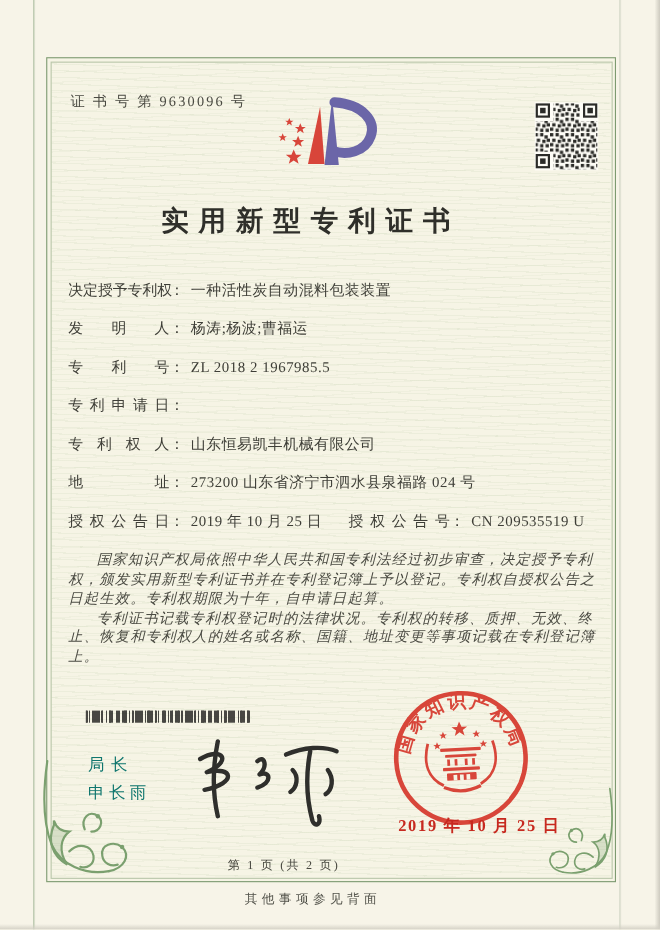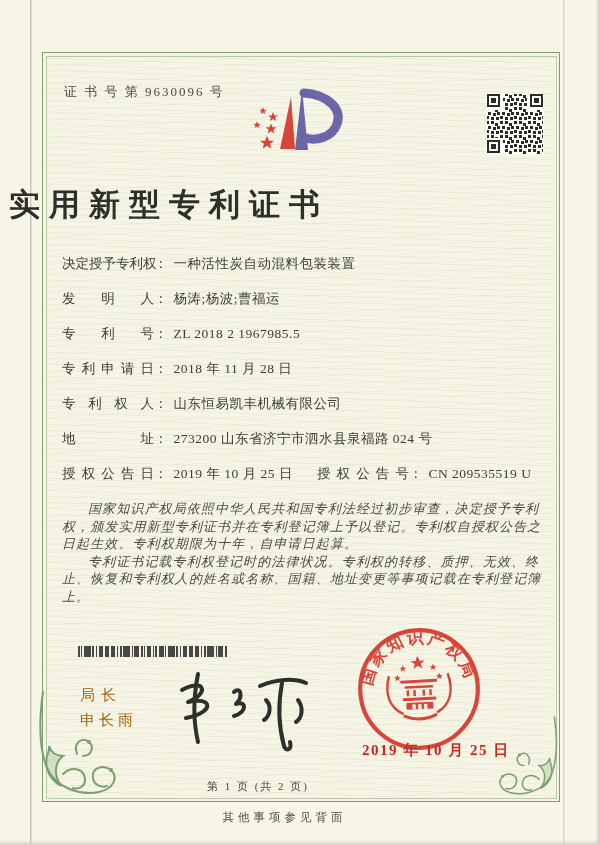--- a/index.html
+++ b/index.html
@@ -22,36 +22,36 @@
   .frame{position:absolute;left:42px;top:52px;width:516px;height:748px;
     border:1.5px solid #7d9a70;background:#f6f4e5;}
   .frame::after{content:"";position:absolute;inset:2.5px;border:1px solid rgba(125,154,112,.5);pointer-events:none;}
   .frame::before{content:"";position:absolute;inset:4px;pointer-events:none;
     background:
       repeating-linear-gradient(2deg, rgba(150,178,130,.10) 0 1px, rgba(0,0,0,0) 1px 6px),
       repeating-linear-gradient(-3deg, rgba(150,178,130,.07) 0 1px, rgba(0,0,0,0) 1px 9px);}
   .cert-no{position:absolute;left:64px;top:83px;font-size:13px;letter-spacing:2px;color:#4a4a42;}
   .logo{position:absolute;left:250px;top:84px;width:104px;height:82px;}
   .qr{position:absolute;left:486px;top:93px;width:58px;height:62px;}
-  .title{position:absolute;left:0;top:184px;width:556px;text-align:left;
-    font-size:31px;font-weight:bold;letter-spacing:9px;text-indent:9px;color:#2f2f2a;}
+  .title{position:absolute;left:0;top:184px;width:556px;text-align:center;
+    font-size:25px;font-weight:bold;letter-spacing:9px;text-indent:9px;color:#2f2f2a;}
   .fields{position:absolute;left:62px;top:255px;width:486px;font-size:13.5px;color:#3e3e37;}
   .field-row{display:flex;line-height:18px;margin-bottom:17px;white-space:nowrap;}
   .flabel{display:inline-block;width:92px;text-align:justify;text-align-last:justify;flex:none;}
   .colon{flex:none;margin-right:6px;}
   .fvalue{letter-spacing:.5px;}
   .grant-right{margin-left:24px;display:flex;}
   .paras{position:absolute;left:62px;top:500px;width:482px;color:#4b4b43;font-style:italic;}
   .paras p{margin:0;text-indent:2em;font-size:13px;line-height:17.5px;letter-spacing:1.1px;}
   .barcode{position:absolute;left:78px;top:646px;width:150px;height:11px;opacity:.85;
     background-image:
       repeating-linear-gradient(90deg,#2a2a27 0 1px,rgba(0,0,0,0) 1px 3px),
       repeating-linear-gradient(90deg,#2a2a27 0 2px,rgba(0,0,0,0) 2px 7px),
       repeating-linear-gradient(90deg,rgba(0,0,0,0) 0 10px,#2a2a27 10px 12px);}
-  .commissioner{position:absolute;left:80px;top:686px;color:#a16207;font-size:15px;}
+  .commissioner{position:absolute;left:80px;top:686px;color:#0f766e;font-size:15px;}
   .comm-title{letter-spacing:6px;}
   .comm-name{margin-top:6px;letter-spacing:4px;}
   .signature{position:absolute;left:168px;top:662px;width:150px;height:94px;}
   .seal{position:absolute;left:356px;top:626px;width:126px;height:126px;opacity:.92;transform:rotate(-3deg);}
   .seal-date{position:absolute;left:362px;top:741px;color:#c7291f;font-size:15px;font-weight:bold;letter-spacing:1.5px;z-index:5;}
   .page-info{position:absolute;left:0;top:779px;width:516px;text-align:center;font-size:11px;letter-spacing:2px;color:#47473f;}
   .back-note{position:absolute;left:12px;top:810px;width:545px;text-align:center;font-size:11.5px;letter-spacing:4px;color:#52524a;}
   .flourish-left{position:absolute;left:33px;top:690px;width:100px;height:112px;z-index:2;}
   .flourish-right{position:absolute;left:486px;top:714px;width:76px;height:88px;transform:scaleX(-1);z-index:2;}
 </style>
@@ -129,21 +129,20 @@
         <span class="fvalue">杨涛;杨波;曹福运</span>
     </div>
     <div class="field-row">
       <span class="flabel">专利号</span>
         <span class="colon">：</span>
         <span class="fvalue">ZL 2018 2 1967985.5</span>
     </div>
     <div class="field-row">
       <span class="flabel">专利申请日</span>
         <span class="colon">：</span>
-        <span class="fvalue">2018 年 11 月 28 日</span>
     </div>
     <div class="field-row">
       <span class="flabel">专利权人</span>
         <span class="colon">：</span>
         <span class="fvalue">山东恒易凯丰机械有限公司</span>
     </div>
     <div class="field-row">
       <span class="flabel">地址</span>
         <span class="colon">：</span>
         <span class="fvalue">273200 山东省济宁市泗水县泉福路 024 号</span>

